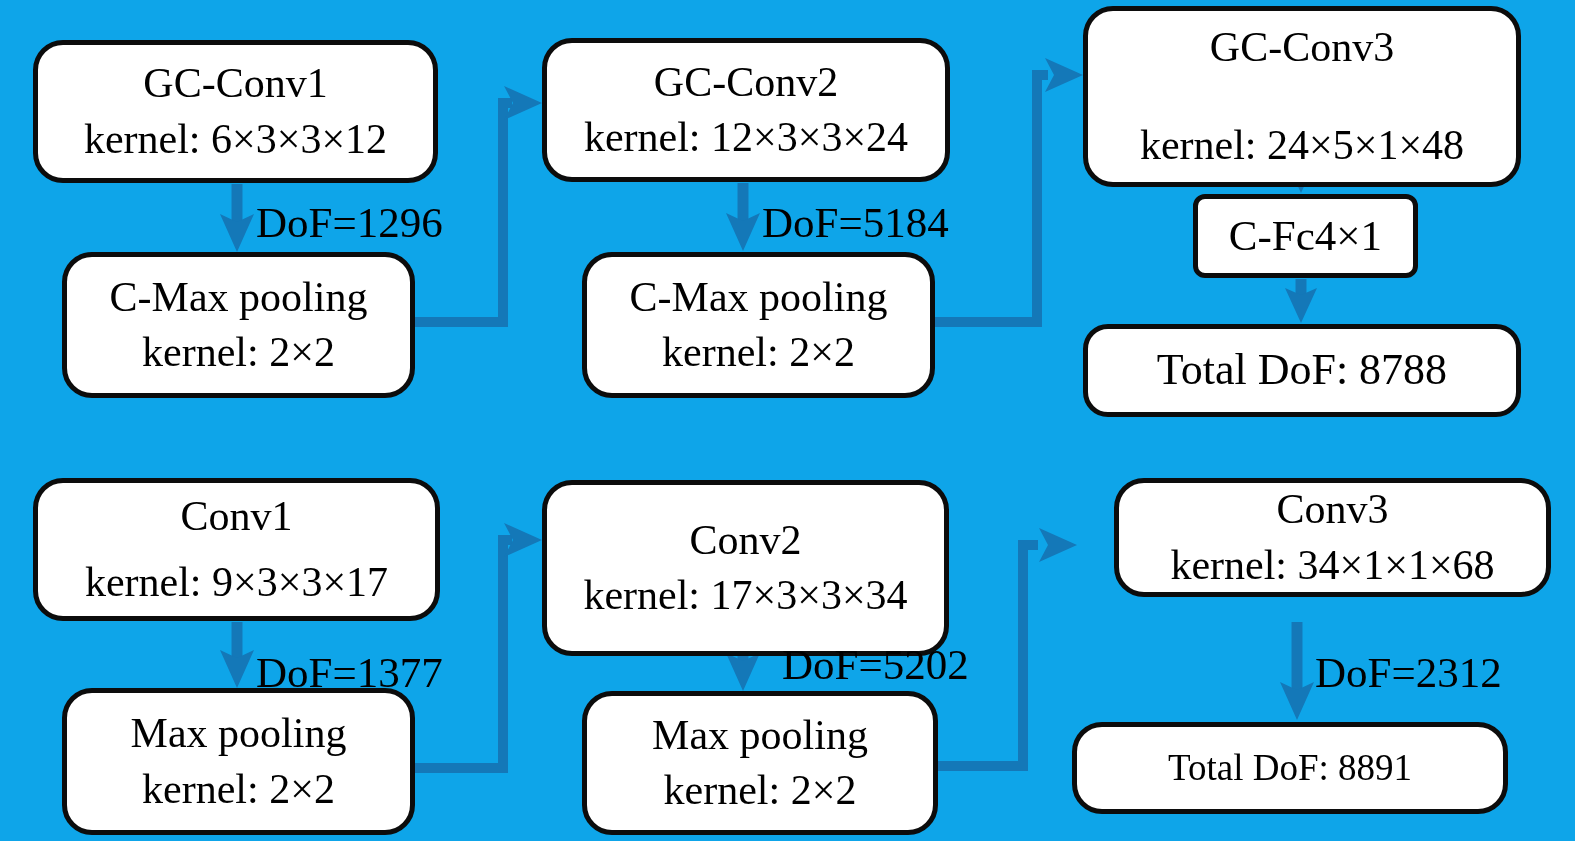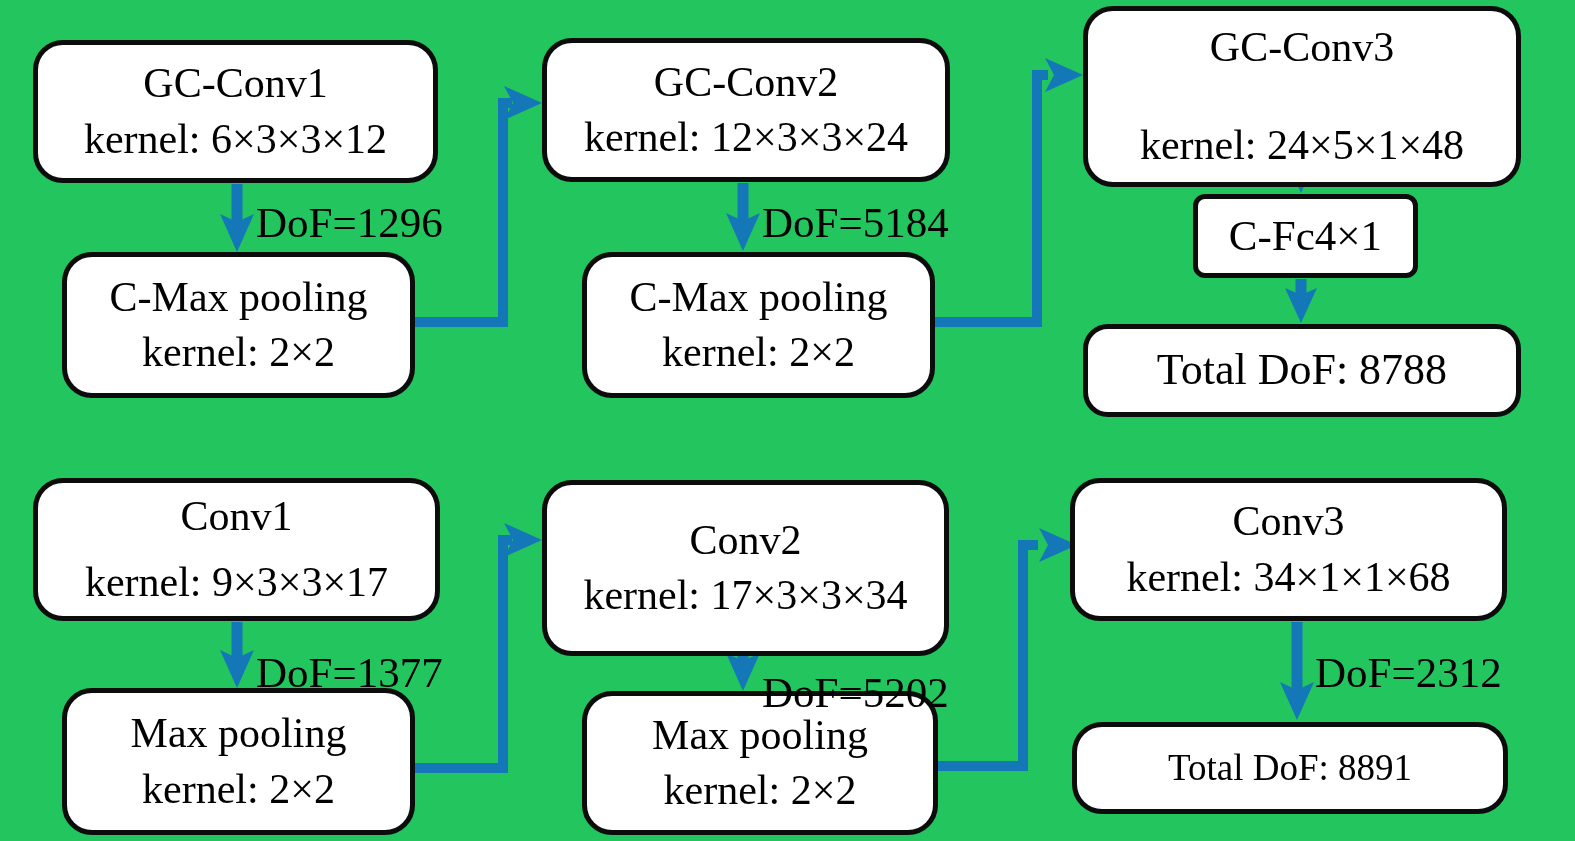--- a/index.html
+++ b/index.html
@@ -1,20 +1,20 @@
 <!DOCTYPE html>
 <html><head>
 <meta charset="utf-8">
 <style>
   html, body { margin: 0; padding: 0; background: #ffffff; }
   .canvas {
     position: relative;
     width: 1575px;
     height: 841px;
-    background: #22c55e;
+    background: #0ea5e9;
     font-family: "Liberation Serif", "DejaVu Serif", serif;
     color: #000000;
     overflow: hidden;
   }
   .node {
     position: absolute;
     box-sizing: border-box;
     background: #ffffff;
     border: 5px solid #0c0c0c;
     border-radius: 30px;
@@ -46,26 +46,26 @@
   #gc-pool1      { left: 62px;   top: 252px; width: 353px; height: 146px; }
   #gc-conv2      { left: 542px;  top: 38px;  width: 408px; height: 144px; }
   #gc-pool2      { left: 582px;  top: 252px; width: 353px; height: 146px; }
   #gc-conv3      { left: 1083px; top: 6px;   width: 438px; height: 181px; gap: 42px; }
   #gc-fc         { left: 1193px; top: 194px; width: 225px; height: 84px; border-radius: 12px; font-size: 43px; }
   #gc-total      { left: 1083px; top: 324px; width: 438px; height: 93px;  font-size: 44px; border-radius: 25px; }
   #std-conv1     { left: 33px;   top: 478px; width: 407px; height: 143px; gap: 10px; }
   #std-pool1     { left: 62px;   top: 688px; width: 353px; height: 147px; }
   #std-conv2     { left: 542px;  top: 480px; width: 407px; height: 176px; }
   #std-pool2     { left: 582px;  top: 691px; width: 356px; height: 144px; }
-  #std-conv3     { left: 1070px; top: 478px; width: 437px; height: 143px; }
+  #std-conv3     { left: 1114px; top: 478px; width: 437px; height: 119px; }
   #std-total     { left: 1072px; top: 722px; width: 436px; height: 92px;  font-size: 37px; }
   #dof-gc1  { left: 256px;  top: 198px; }
   #dof-gc2  { left: 762px;  top: 198px; }
   #dof-std1 { left: 256px;  top: 636px; margin-top: 12px; }
-  #dof-std2 { left: 762px;  top: 640px; margin-top: 28px; }
+  #dof-std2 { left: 782px;  top: 640px; }
   #dof-std3 { left: 1315px; top: 648px; }
 </style>
 </head>
 <body>
 
 <div class="canvas">
 
   <svg class="arrows" viewBox="0 0 1575 841">
 
     <g>

